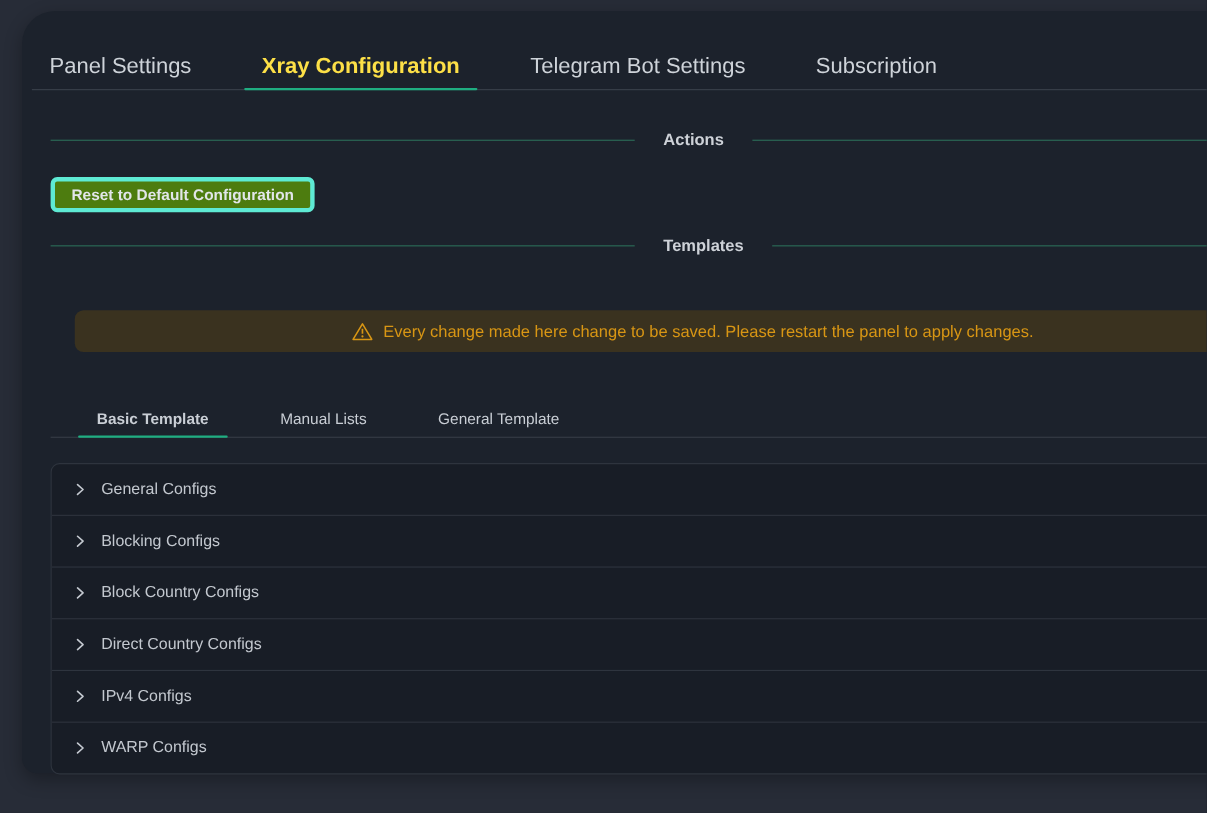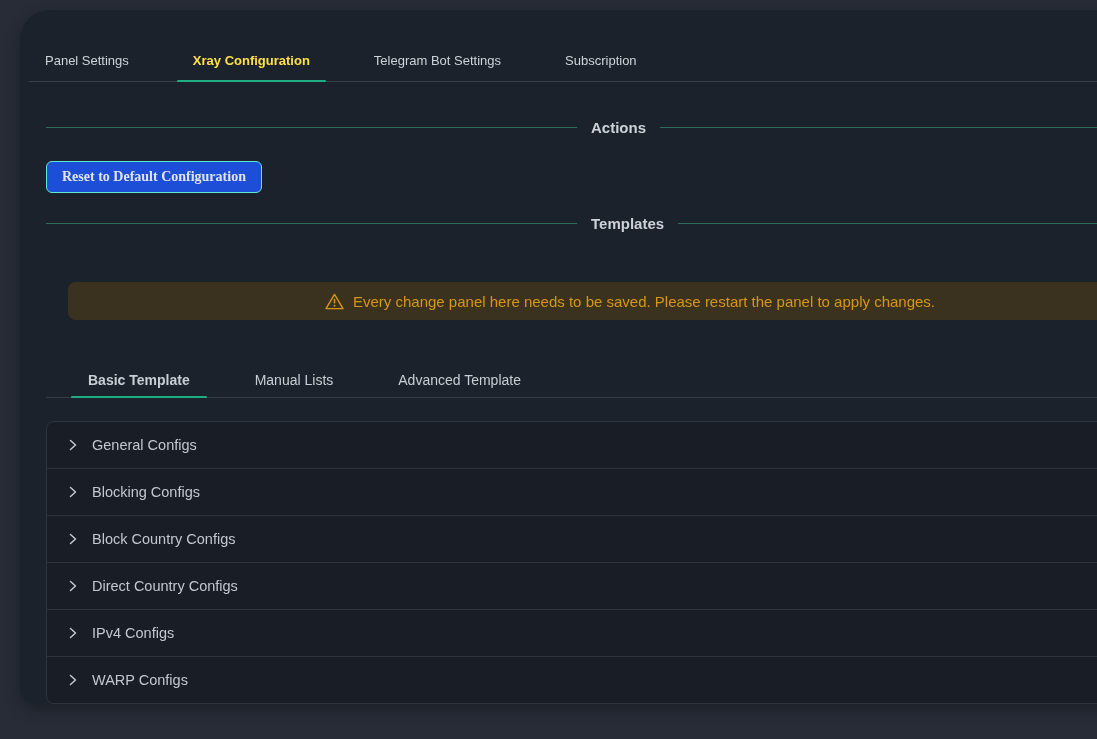--- a/index.html
+++ b/index.html
@@ -17,47 +17,47 @@
   }
 
   
   .main-tabs {
     position:absolute; top:30px; left:9px; right:0; height:41px;
     display:flex; border-bottom:1px solid #3a414b;
   }
   .tab {
     display:flex; align-items:center; position:relative;
     padding:0 16px; margin-right:32px;
-    font-size:13px; color:#ced3d9; cursor:pointer; white-space:nowrap;
+    font-size:20px; color:#ced3d9; cursor:pointer; white-space:nowrap;
   }
   .tab.active { color:#fde047; font-weight:700; }
   .tab.active::after {
     content:""; position:absolute; left:0; right:0; bottom:-1px; height:2px;
     background:#1fae81; border-radius:2px;
   }
 
   
   .divider {
     position:absolute; left:26px; right:26px; height:22px;
     display:flex; align-items:center;
   }
   .divider .line-l { width:531px; height:1px; background:#2c6e59; }
   .divider .line-r { flex:1; height:1px; background:#2c6e59; }
   .divider .label {
-    margin:0 14px; font-size:15px; font-weight:700; color:#ced2d8; white-space:nowrap;
+    margin:0 26px; font-size:15px; font-weight:700; color:#ced2d8; white-space:nowrap;
   }
   .divider.actions   { top:106px; }
   .divider.templates { top:202px; }
 
   
   .reset-btn {
     position:absolute; left:26px; top:151px; height:32px; padding:0 15px;
-    background:#1d4ed8; border:1px solid #5eead4; border-radius:6px;
+    background:#4d7c0f; border:4px solid #5eead4; border-radius:6px;
     color:#e2e6e9; font-size:14px; font-weight:600;
-    font-family:Liberation Serif, serif; cursor:pointer;
+    font-family:Liberation Sans, sans-serif; cursor:pointer;
   }
 
   
   .alert {
     position:absolute; left:48px; right:48px; top:272px; height:38px;
     background:#3a321f; border-radius:8px;
     display:flex; align-items:center; justify-content:center; gap:9px;
     color:#d89614; font-size:15px;
   }
   .alert svg { flex:0 0 auto; }
@@ -109,27 +109,27 @@
     <span class="label">Templates</span>
     <span class="line-r"></span>
   </div>
 
   <div class="alert">
     <svg width="19" height="17" viewBox="0 0 20 18">
       <path d="M10 1.5 L19 16.5 H1 Z" fill="none" stroke="#d89614" stroke-width="1.5" stroke-linejoin="round"></path>
       <line x1="10" y1="6.3" x2="10" y2="11" stroke="#d89614" stroke-width="1.6"></line>
       <circle cx="10" cy="13.6" r="1.05" fill="#d89614"></circle>
     </svg>
-    <span>Every change panel here needs to be saved. Please restart the panel to apply changes.</span>
+    <span>Every change made here change to be saved. Please restart the panel to apply changes.</span>
   </div>
 
   <div class="sub-tabs">
     <div class="tab active">Basic Template</div>
     <div class="tab">Manual Lists</div>
-    <div class="tab">Advanced Template</div>
+    <div class="tab">General Template</div>
   </div>
 
   <div class="collapse">
     <div class="c-row">
       <span class="chev">
         <svg width="12" height="12" viewBox="0 0 12 12">
             <path d="M3.5 1.5 L8.5 6 L3.5 10.5" stroke="currentColor" stroke-width="1.5" fill="none" stroke-linecap="round" stroke-linejoin="round"></path>
           </svg>
       </span>
       <span>General Configs</span>

